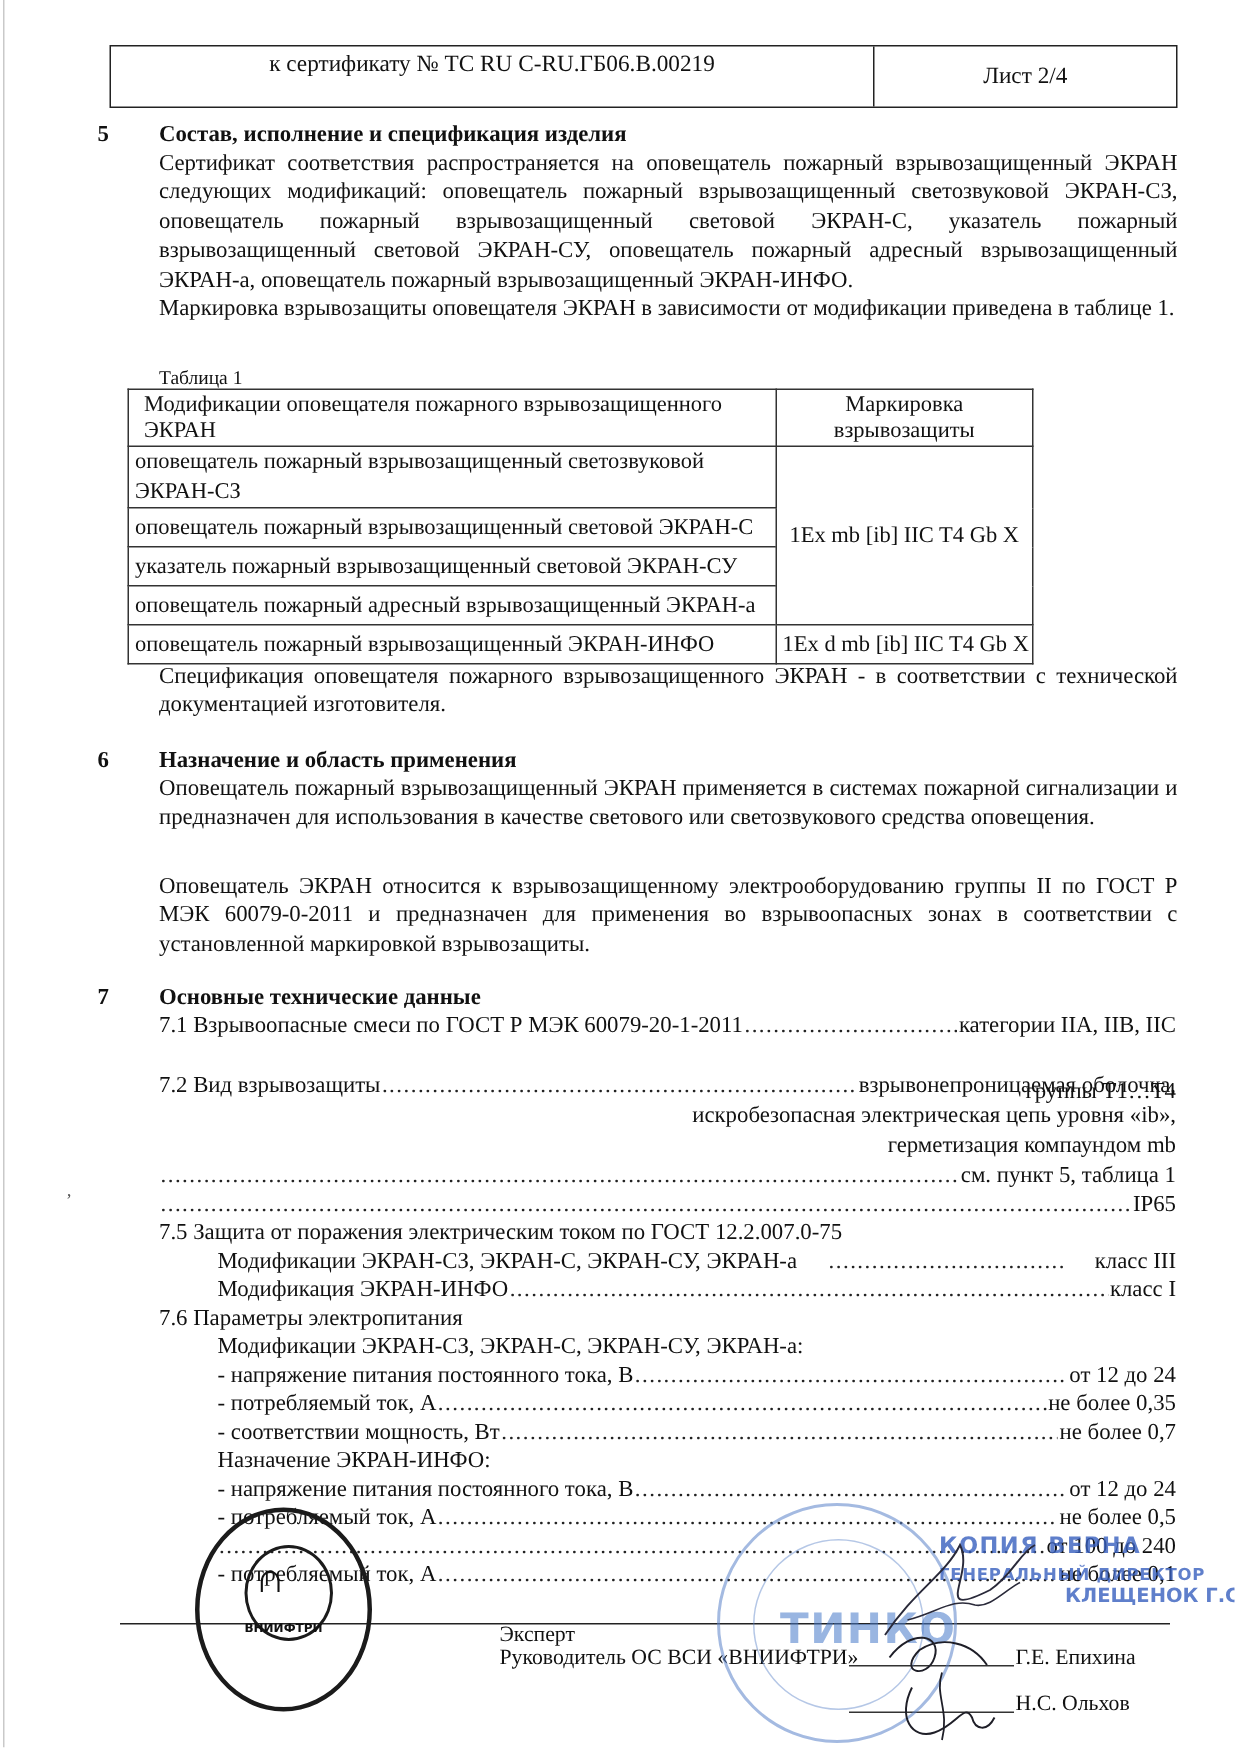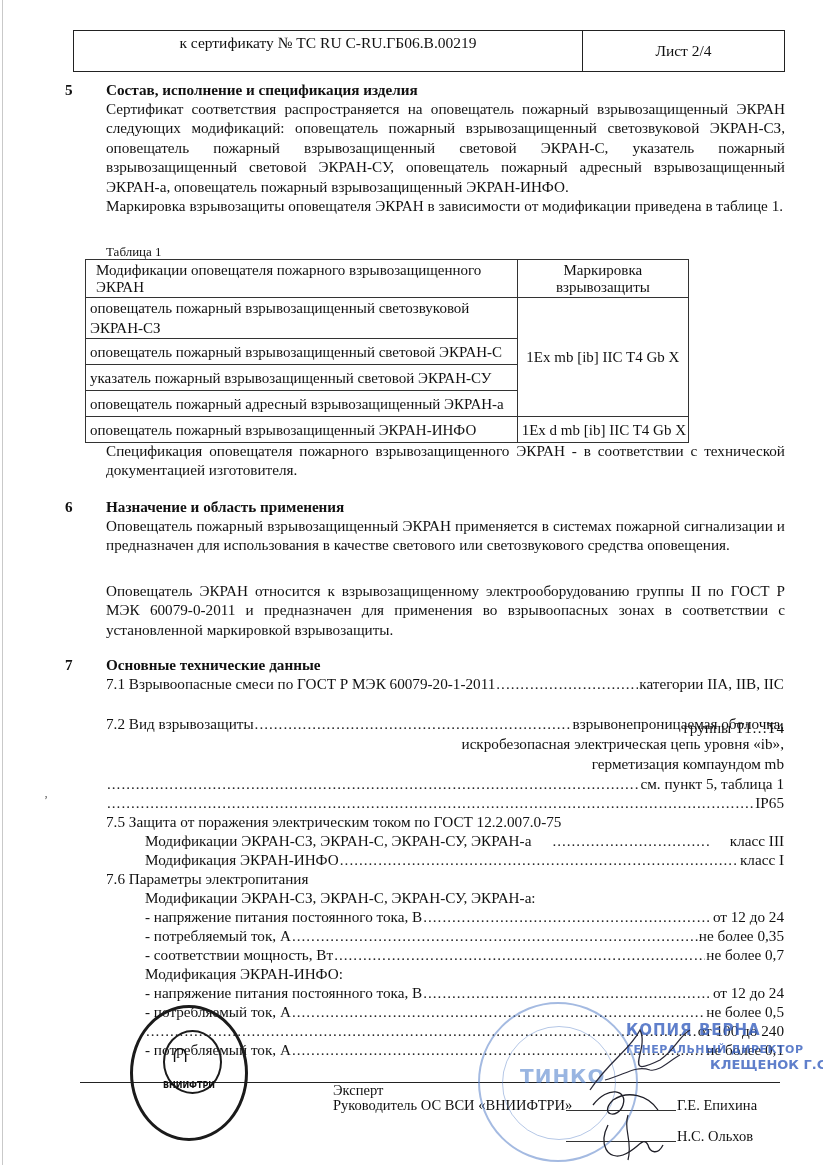--- a/index.html
+++ b/index.html
@@ -87,22 +87,22 @@
     }
     .stamp-tinko {
       left: 478px; top: 1002px; width: 160px; height: 160px;
       border: 2px solid rgba(90,130,200,0.55);
     }
     .stamp-tinko .inner {
       position: absolute; left: 22px; top: 22px; width: 112px; height: 112px;
       border: 1.5px solid rgba(90,130,200,0.45); border-radius: 50%;
     }
     .stamp-tinko .logo {
-      position: absolute; left: 40px; top: 62px; font-family: "DejaVu Sans", sans-serif;
-      font-size: 20px; font-weight: bold; color: rgba(70,120,200,0.55); letter-spacing: 1px;
+      position: absolute; left: 40px; top: 72px; font-family: "DejaVu Sans", sans-serif;
+      font-size: 28px; font-weight: bold; color: rgba(70,120,200,0.55); letter-spacing: 1px;
     }
     .copy-stamp {
       position: absolute; font-family: "DejaVu Sans", sans-serif; font-weight: bold;
       color: rgba(55,95,190,0.8); white-space: nowrap;
     }
     .signature {
       position: absolute;
     }
   </style>
 </head>
@@ -214,21 +214,21 @@
 <div class="row" style="left:145px; width:639px; top:926px;">
   <span class="lbl">- потребляемый ток, А</span>
   <span class="dots"></span>
   <span class="val">не более 0,35</span>
 </div>
 <div class="row" style="left:145px; width:639px; top:945px;">
   <span class="lbl">- соответствии мощность, Вт</span>
   <span class="dots"></span>
   <span class="val">не более 0,7</span>
 </div>
-<div class="plain" style="left:145px; top:964px;">Модификация ЭКРАН-ИНФО:</div>
+<div class="plain" style="left:145px; top:964px;">Назначение ЭКРАН-ИНФО:</div>
 <div class="row" style="left:145px; width:639px; top:983px;">
   <span class="lbl">- напряжение питания постоянного тока, В</span>
   <span class="dots"></span>
   <span class="val">от 12 до 24</span>
 </div>
 <div class="row" style="left:145px; width:639px; top:1002px;">
   <span class="lbl">- потребляемый ток, А</span>
   <span class="dots"></span>
   <span class="val">не более 0,5</span>
 </div>

